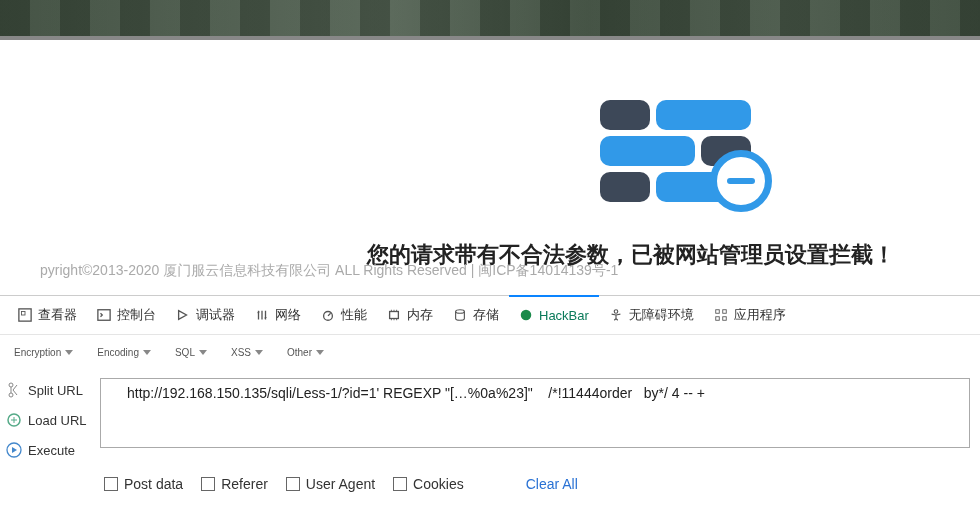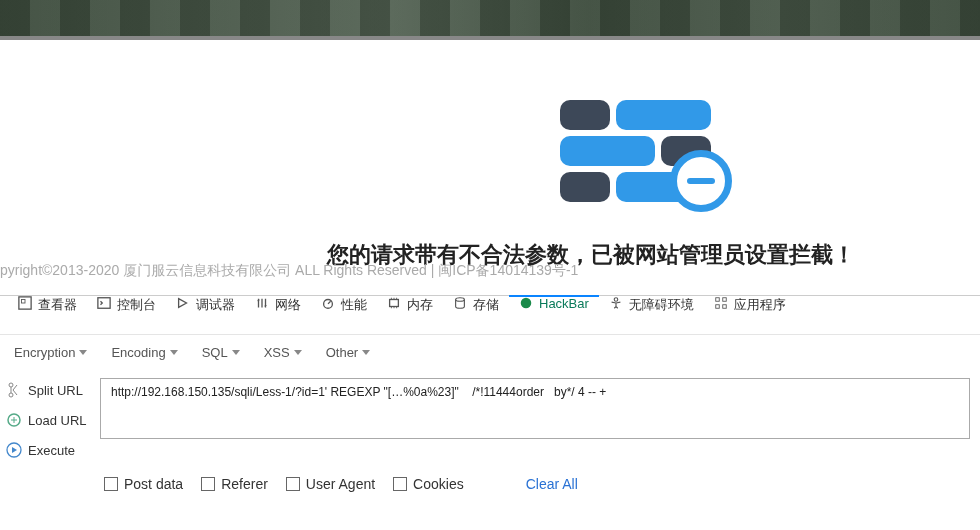--- a/index.html
+++ b/index.html
@@ -2,56 +2,56 @@
 <html><head>
 <meta charset="utf-8">
 <style>
 * { box-sizing: border-box; margin: 0; padding: 0; }
 body { font-family: Arial, "Microsoft YaHei", sans-serif; font-size: 13px; background: #fff; width: 980px; height: 530px; overflow: hidden; position: relative; }
 
 .banner { height: 40px; background: linear-gradient(to right, #4a5a4a 0%, #5a6a5a 20%, #6a7a6a 40%, #4a5a4a 60%, #5a6a5a 80%, #4a5a4a 100%); position: relative; overflow: hidden; }
 .banner::before { content: ""; position: absolute; inset: 0; background: repeating-linear-gradient(90deg, rgba(30,40,30,0.5) 0 30px, rgba(60,70,60,0.3) 30px 60px); }
 .banner::after { content: ""; position: absolute; bottom: 0; left: 0; right: 0; height: 4px; background: #888; }
 
-.page-content { position: relative; height: 237px; background: #fff; }
+.page-content { position: relative; height: 237px; background: #fff; margin-left: 40px; }
 
 .waf-logo { position: absolute; top: 60px; left: 560px; width: 175px; height: 120px; }
 .brick { position: absolute; border-radius: 10px; }
 .b1 { background: #3d4858; top: 0; left: 0; width: 50px; height: 30px; }
 .b2 { background: #3199e8; top: 0; left: 56px; width: 95px; height: 30px; }
 .b3 { background: #3199e8; top: 36px; left: 0; width: 95px; height: 30px; }
 .b4 { background: #3d4858; top: 36px; left: 101px; width: 50px; height: 30px; }
 .b5 { background: #3d4858; top: 72px; left: 0; width: 50px; height: 30px; }
 .b6 { background: #3199e8; top: 72px; left: 56px; width: 95px; height: 30px; }
 .circle { position: absolute; top: 50px; left: 110px; width: 62px; height: 62px; border: 7px solid #3199e8; border-radius: 50%; background: #fff; }
 .circle::after { content: ""; position: absolute; top: 50%; left: 50%; transform: translate(-50%, -50%); width: 28px; height: 6px; background: #3199e8; border-radius: 3px; }
 
 .block-msg { position: absolute; top: 200px; left: 327px; font-size: 22px; font-weight: bold; color: #222; white-space: nowrap; }
 
 .footer-text { position: absolute; top: 222px; left: 0; font-size: 14px; color: #aaa; white-space: nowrap; }
 
 .devtools { position: absolute; top: 295px; left: 0; right: 0; bottom: 0; border-top: 1px solid #ccc; background: #fff; }
 
 .dt-tabs { display: flex; align-items: center; height: 38px; padding: 0 8px; gap: 0; font-size: 13px; color: #333; }
-.dt-tab { display: flex; align-items: flex-start; gap: 6px; padding: 0 10px; height: 100%; cursor: pointer; position: relative; }
+.dt-tab { display: flex; align-items: center; gap: 6px; padding: 0 10px; height: 100%; cursor: pointer; position: relative; }
 .dt-tab.active { color: #0a7a5a; }
 .dt-tab.active::after { content: ""; position: absolute; top: -1px; left: 0; right: 0; height: 2px; background: #0a84ff; }
 .ico { display: inline-flex; width: 14px; height: 14px; }
 
-.hb-menus { display: flex; align-items: center; height: 36px; padding: 12px 4px; gap: 4px; border-top: 1px solid #e5e5e5; font-size: 13px; color: #555; }
+.hb-menus { display: flex; align-items: center; height: 36px; padding: 12px 4px; gap: 4px; border-top: 1px solid #e5e5e5; font-size: 10px; color: #555; }
 .hb-menu { display: flex; align-items: center; gap: 4px; padding: 4px 10px; cursor: pointer; }
 .caret { width: 0; height: 0; border-left: 4px solid transparent; border-right: 4px solid transparent; border-top: 5px solid #888; }
 
 .hb-body { display: flex; padding: 8px 0 0 4px; gap: 6px; }
 .hb-side { width: 90px; display: flex; flex-direction: column; gap: 6px; }
 .hb-btn { display: flex; align-items: center; gap: 6px; padding: 4px 2px; font-size: 13px; color: #333; cursor: pointer; }
 .hb-btn .bico { width: 16px; height: 16px; display: inline-flex; align-items: center; justify-content: center; }
 
 .url-box { flex: 1; margin-right: 10px; }
-.url-input { width: 100%; height: 61px; border: 1px solid #aaa; padding: 6px 10px; font-size: 12px; color: #222; resize: none; font-family: Arial; }
+.url-input { width: 100%; height: 70px; border: 1px solid #aaa; padding: 6px 26px; font-size: 14px; color: #222; resize: none; font-family: Arial; }
 
 .hb-checks { display: flex; align-items: center; gap: 18px; padding: 14px 0 0 104px; font-size: 14px; color: #333; }
 .chk { display: flex; align-items: center; gap: 6px; cursor: pointer; }
 .chk-box { width: 14px; height: 14px; border: 1.5px solid #666; display: inline-block; }
 .clear-link { color: #2a72d4; margin-left: 44px; cursor: pointer; }
 
 svg { width: 100%; height: 100%; }
 </style>
 </head>
 <body>

